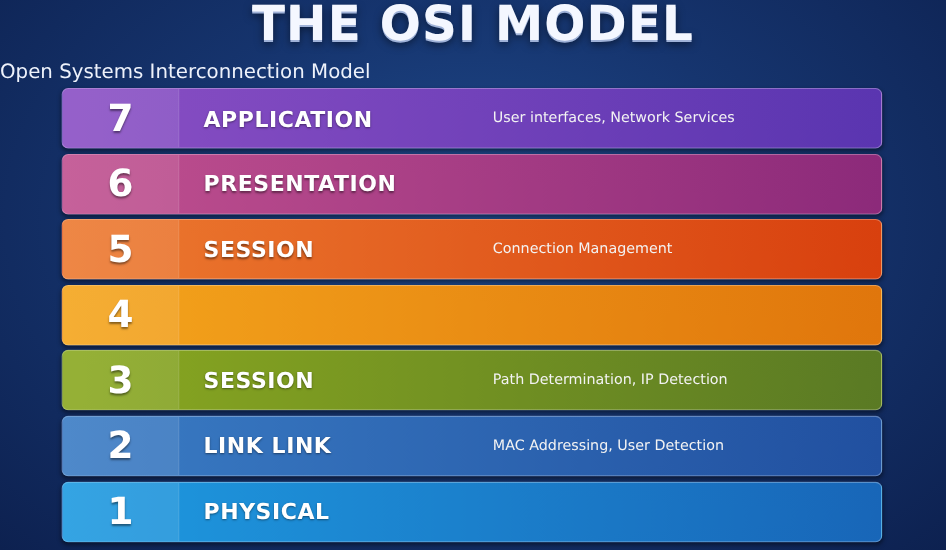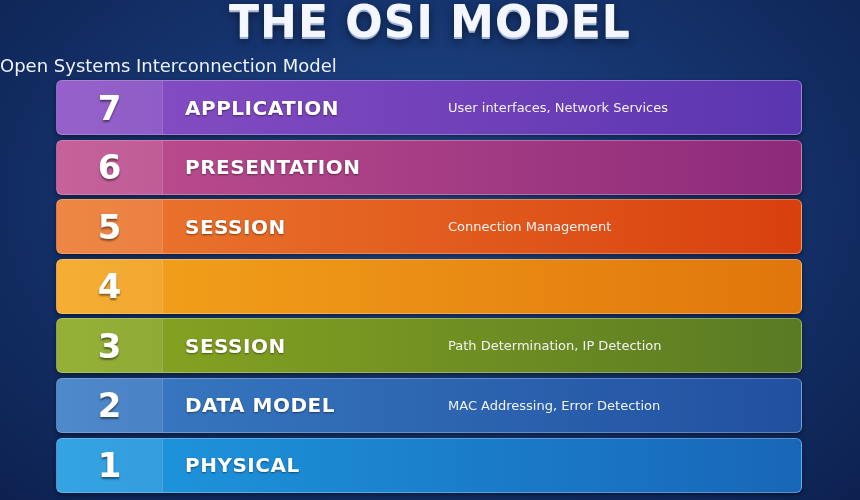--- a/index.html
+++ b/index.html
@@ -65,20 +65,20 @@
   <div class="layer" style="background: linear-gradient(90deg, rgb(244, 165, 28), rgb(224, 118, 12));">
     <div class="num">4</div>
   </div>
   <div class="layer" style="background: linear-gradient(90deg, rgb(138, 168, 32), rgb(90, 122, 36));">
     <div class="num">3</div>
     <div class="name">SESSION</div>
     <div class="desc">Path Determination, IP Detection</div>
   </div>
   <div class="layer" style="background: linear-gradient(90deg, rgb(58, 124, 196), rgb(33, 80, 160));">
     <div class="num">2</div>
-    <div class="name">DATA MODEL</div>
-    <div class="desc">MAC Addressing, Error Detection</div>
+    <div class="name">LINK LINK</div>
+    <div class="desc">MAC Addressing, User Detection</div>
   </div>
   <div class="layer" style="background: linear-gradient(90deg, rgb(30, 154, 224), rgb(24, 102, 184));">
     <div class="num">1</div>
     <div class="name">PHYSICAL</div>
   </div>
 </div>
 
 </body></html>

